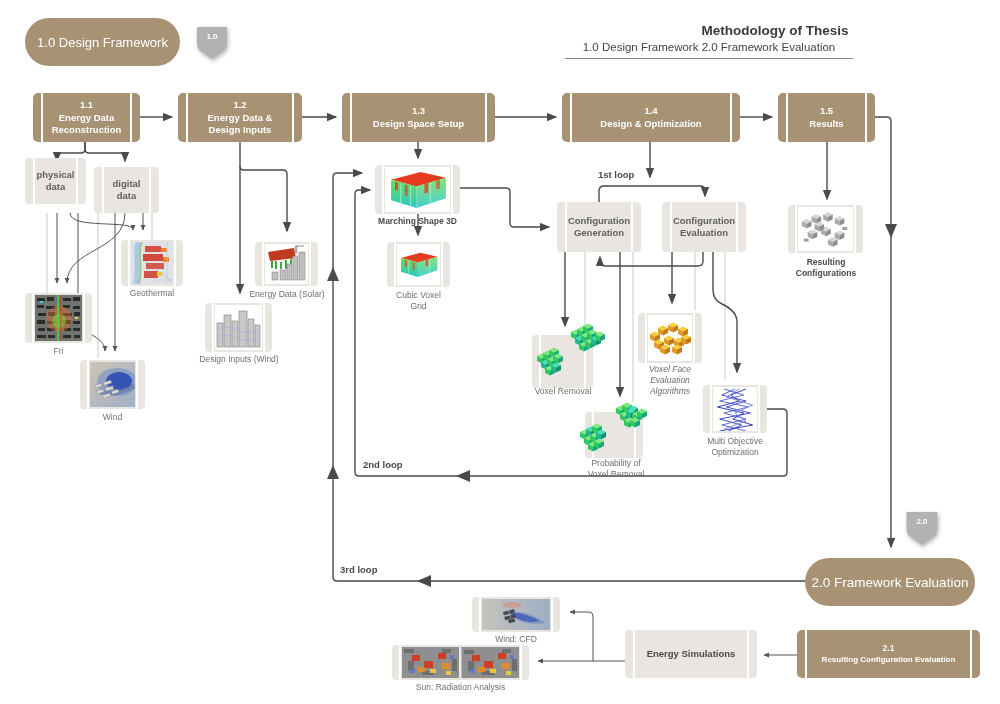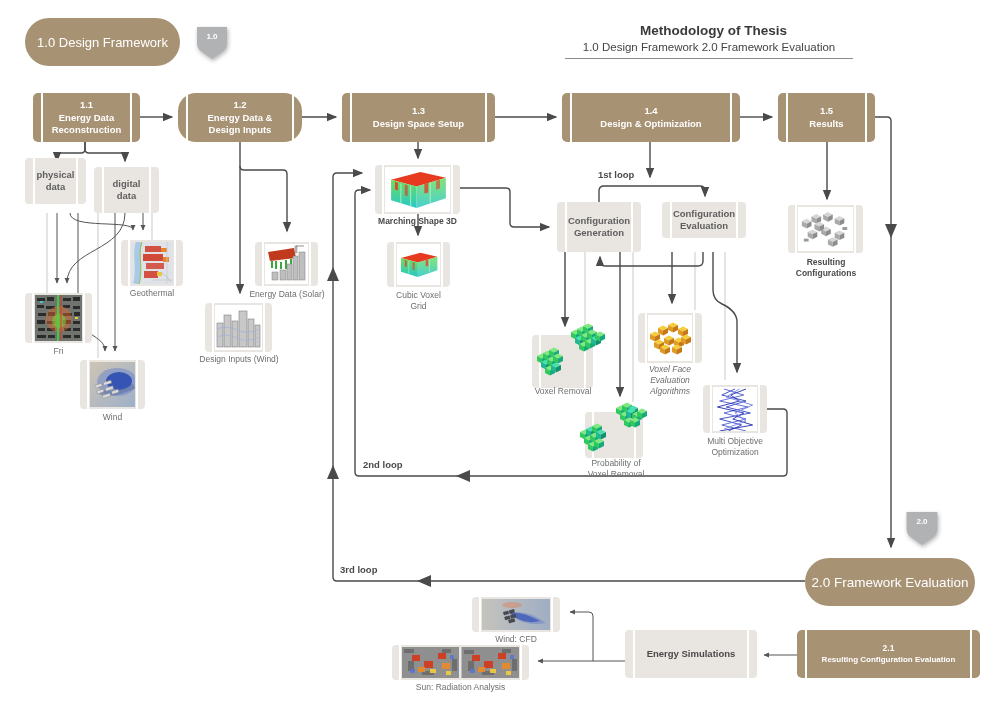--- a/index.html
+++ b/index.html
@@ -34,21 +34,21 @@
   .thumb::before{left:7px}.thumb::after{right:7px}
   .thumb .art{position:absolute;left:10px;right:10px;top:2px;bottom:2px;background:#fff;overflow:hidden;
         display:flex;align-items:center;justify-content:center;}
   .thumb .art svg{width:100%;height:100%;}
   .art-free{position:absolute;z-index:3;pointer-events:none;}
   
   .lbl{position:absolute;text-align:center;font-size:8.5px;color:#6e6e6e;line-height:1.3;z-index:2;}
   .lbl.bold{color:#4a4a4a;font-weight:700;}
   .loop-label{position:absolute;font-size:9.5px;font-weight:700;color:#4a4a4a;z-index:2;}
   
-  .title-main{position:absolute;left:640px;top:23px;width:270px;text-align:left;
+  .title-main{position:absolute;left:640px;top:23px;width:270px;text-align:center;
         font-size:13.5px;font-weight:700;color:#3a3a3a;z-index:2;}
   .title-sub{position:absolute;left:565px;top:41px;width:288px;text-align:center;
         font-size:11.5px;color:#444;border-bottom:1px solid #8a8a8a;padding-bottom:5px;z-index:2;}
 </style>
 </head>
 <body>
 
 <div id="canvas">
 
   <svg width="0" height="0" style="position:absolute">
@@ -169,21 +169,21 @@
     <svg width="34" height="35" viewBox="0 0 32 34">
       <path d="M1,1 H31 V17 Q31,23 26,26 L16,33 L6,26 Q1,23 1,17 Z" fill="#b1b2b4"></path>
     </svg>
     <span>2.0</span>
   </div>
 
   <div class="stage" style="left:33px;top:93px;width:107px;height:49px;">
     <span class="num">1.1</span>
     <span class="nm">Energy Data Reconstruction</span>
   </div>
-  <div class="stage" style="left:178px;top:93px;width:124px;height:49px;border-radius:18px;">
+  <div class="stage" style="left:178px;top:93px;width:124px;height:49px;">
     <span class="num">1.2</span>
     <span class="nm">Energy Data &amp; Design Inputs</span>
   </div>
   <div class="stage" style="left:342px;top:93px;width:153px;height:49px;">
     <span class="num">1.3</span>
     <span class="nm">Design Space Setup</span>
   </div>
   <div class="stage" style="left:562px;top:93px;width:178px;height:49px;">
     <span class="num">1.4</span>
     <span class="nm">Design &amp; Optimization</span>
@@ -199,21 +199,21 @@
 
   <div class="lightbox" style="left:25px;top:158px;width:61px;height:46px;">
     <span>physical data</span>
   </div>
   <div class="lightbox" style="left:94px;top:167px;width:65px;height:46px;">
     <span>digital data</span>
   </div>
   <div class="lightbox" style="left:557px;top:202px;width:84px;height:50px;">
     <span>Configuration Generation</span>
   </div>
-  <div class="lightbox" style="left:662px;top:202px;width:84px;height:36px;">
+  <div class="lightbox" style="left:662px;top:202px;width:84px;height:50px;">
     <span>Configuration Evaluation</span>
   </div>
   <div class="lightbox" style="left:625px;top:630px;width:132px;height:48px;color:#4a4a4a;">
     <span>Energy Simulations</span>
   </div>
 
   <div class="loop-label" style="left:598px;top:169px;">1st loop</div>
   <div class="loop-label" style="left:363px;top:459px;">2nd loop</div>
   <div class="loop-label" style="left:340px;top:564px;">3rd loop</div>
 

